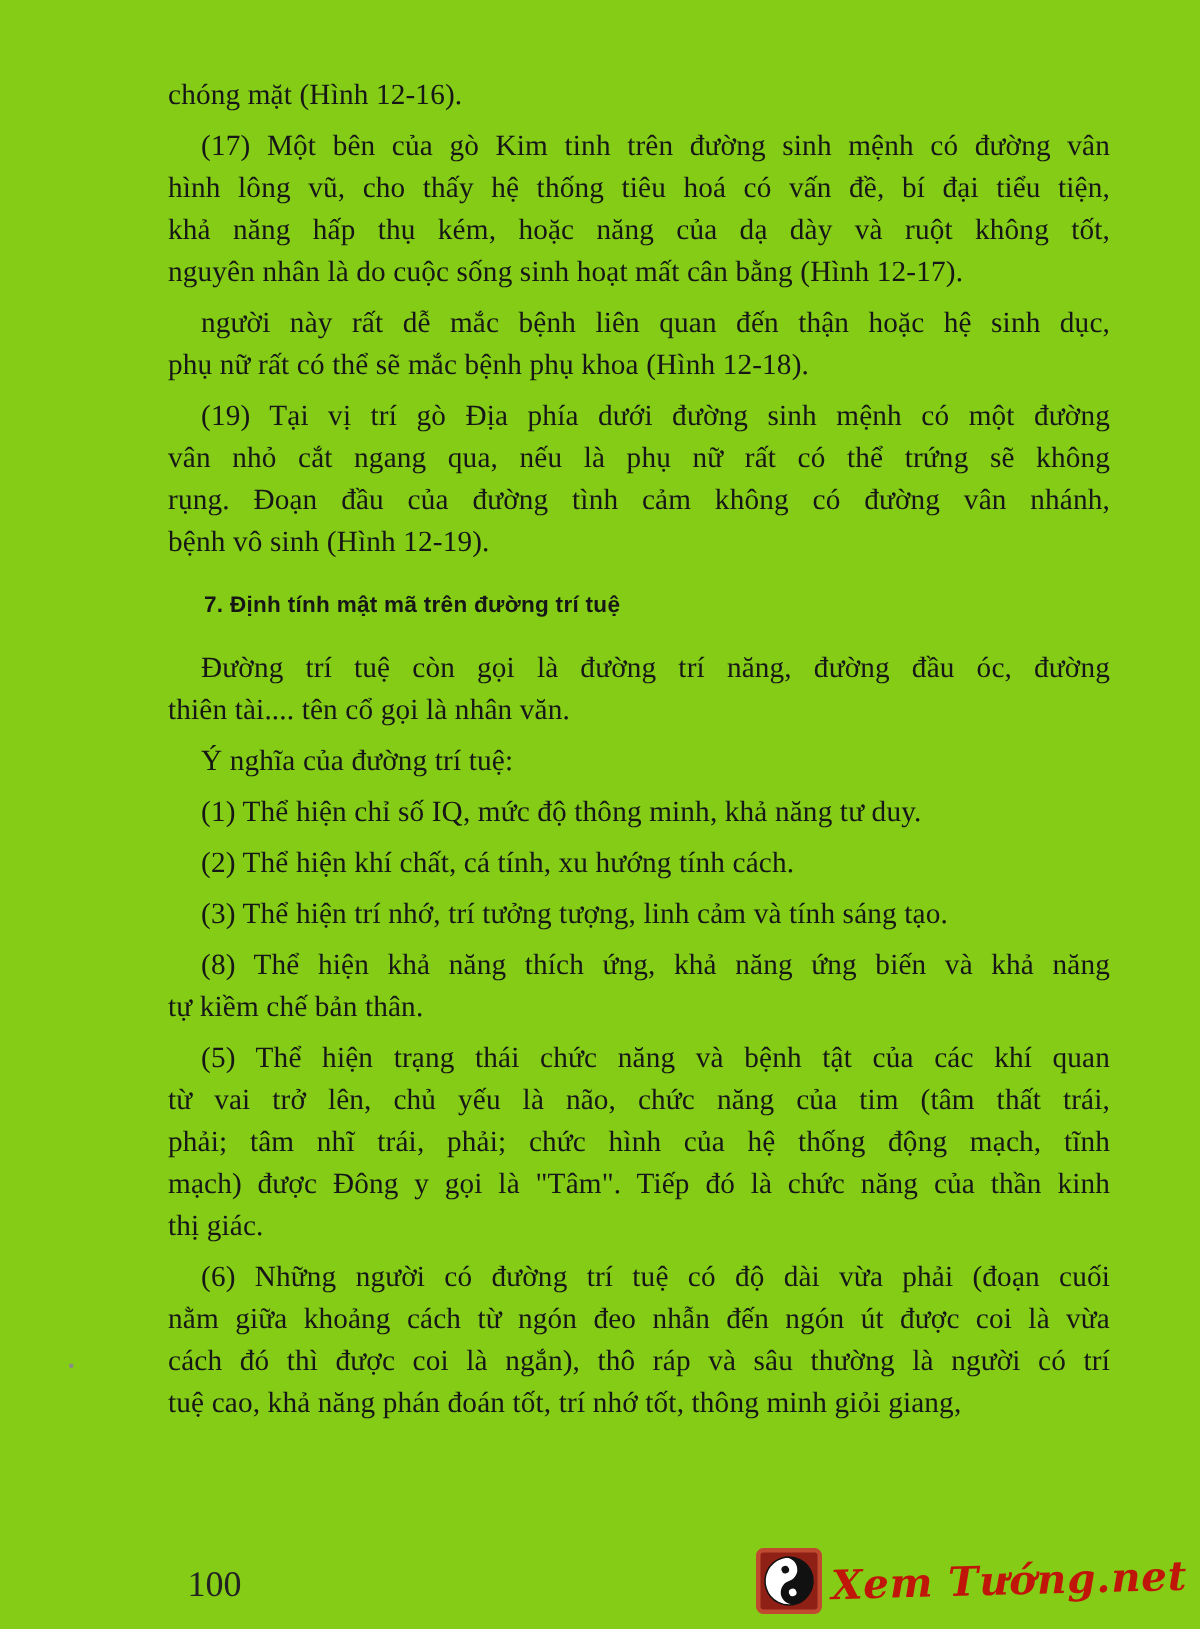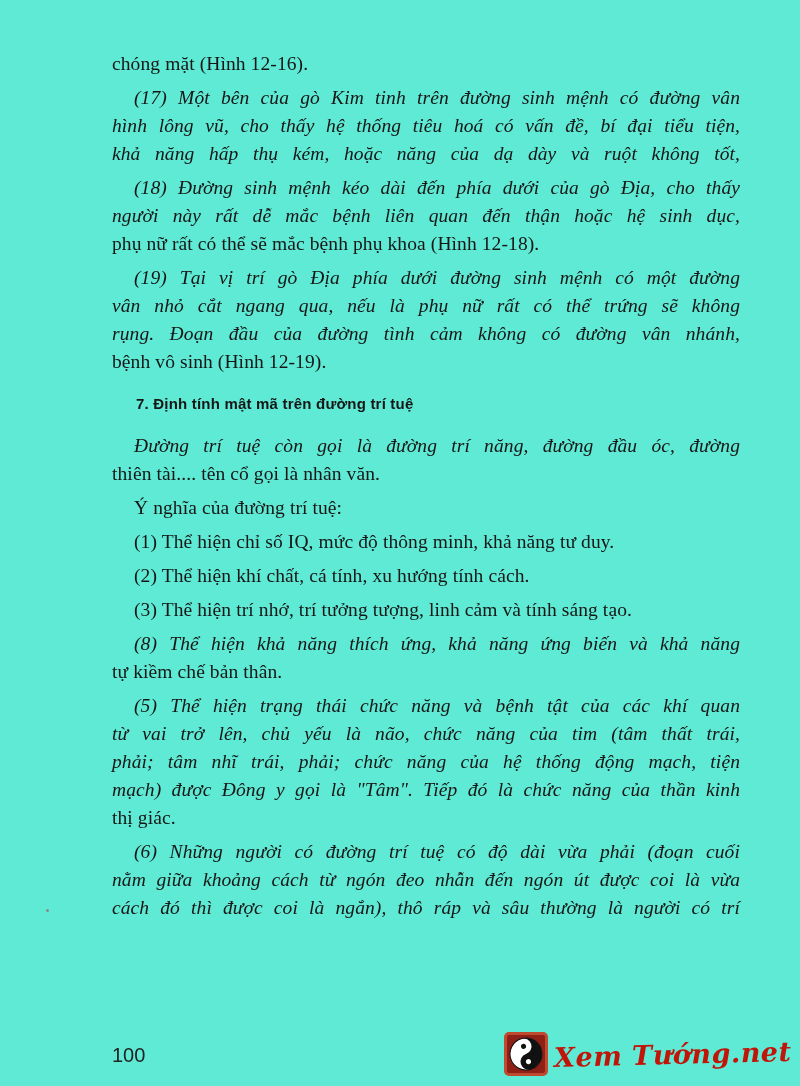--- a/index.html
+++ b/index.html
@@ -1,53 +1,53 @@
 <!DOCTYPE html>
 <html><head>
 <meta charset="utf-8">
 <style>
   html, body { margin: 0; padding: 0; }
   .page {
     position: relative;
     width: 800px;
     height: 1086px;
-    background: #5eead4;
+    background: #84cc16;
     overflow: hidden;
     font-family: "Liberation Serif", serif;
     color: #161616;
   }
   .text-block {
     position: absolute;
     left: 112px;
     top: 50px;
     width: 628px;
     font-size: 19.5px;
     line-height: 28px;
     letter-spacing: 0.1px;
   }
   .para { margin: 0 0 6px 0; }
   .para:last-child { margin-bottom: 0; }
   .line { text-align: left; white-space: normal; }
-  .line.j { text-align: justify; text-align-last: justify; font-style: italic; }
+  .line.j { text-align: justify; text-align-last: justify; }
   .para.indent .line:first-child { text-indent: 22px; }
   .para.heading {
     font-family: "Liberation Sans", sans-serif;
     font-weight: bold;
     font-size: 15px;
     line-height: 30px;
     margin: 13px 0 13px 0;
     padding-left: 24px;
     letter-spacing: 0.2px;
   }
   .page-number {
     position: absolute;
-    left: 112px;
+    left: 125px;
     top: 1044px;
-    font-family: Liberation Sans, sans-serif;
-    font-size: 20px;
+    font-family: Liberation Serif, serif;
+    font-size: 24px;
     color: #222;
   }
   .scan-speck {
     position: absolute;
     left: 46px;
     top: 909px;
     width: 3px;
     height: 3px;
     background: #8a8a8a;
     border-radius: 50%;
@@ -88,23 +88,23 @@
 <div class="page">
 
   <div class="text-block">
       <div class="para body">
         <div class="line">chóng mặt (Hình 12-16).</div>
       </div>
       <div class="para body indent">
         <div class="line j">(17) Một bên của gò Kim tinh trên đường sinh mệnh có đường vân</div>
         <div class="line j">hình lông vũ, cho thấy hệ thống tiêu hoá có vấn đề, bí đại tiểu tiện,</div>
         <div class="line j">khả năng hấp thụ kém, hoặc năng của dạ dày và ruột không tốt,</div>
+        <div class="line">nguyên nhân là do cuộc sống sinh hoạt mất cân bằng (Hình 12-17).</div>
       </div>
       <div class="para body indent">
-        <div class="line j">(18) Đường sinh mệnh kéo dài đến phía dưới của gò Địa, cho thấy</div>
         <div class="line j">người này rất dễ mắc bệnh liên quan đến thận hoặc hệ sinh dục,</div>
         <div class="line">phụ nữ rất có thể sẽ mắc bệnh phụ khoa (Hình 12-18).</div>
       </div>
       <div class="para body indent">
         <div class="line j">(19) Tại vị trí gò Địa phía dưới đường sinh mệnh có một đường</div>
         <div class="line j">vân nhỏ cắt ngang qua, nếu là phụ nữ rất có thể trứng sẽ không</div>
         <div class="line j">rụng. Đoạn đầu của đường tình cảm không có đường vân nhánh,</div>
         <div class="line">bệnh vô sinh (Hình 12-19).</div>
       </div>
       <div class="para heading">
@@ -126,28 +126,29 @@
       <div class="para body indent">
         <div class="line">(3) Thể hiện trí nhớ, trí tưởng tượng, linh cảm và tính sáng tạo.</div>
       </div>
       <div class="para body indent">
         <div class="line j">(8) Thể hiện khả năng thích ứng, khả năng ứng biến và khả năng</div>
         <div class="line">tự kiềm chế bản thân.</div>
       </div>
       <div class="para body indent">
         <div class="line j">(5) Thể hiện trạng thái chức năng và bệnh tật của các khí quan</div>
         <div class="line j">từ vai trở lên, chủ yếu là não, chức năng của tim (tâm thất trái,</div>
-        <div class="line j">phải; tâm nhĩ trái, phải; chức năng của hệ thống động mạch, tiện</div>
+        <div class="line j">phải; tâm nhĩ trái, phải; chức hình của hệ thống động mạch, tĩnh</div>
         <div class="line j">mạch) được Đông y gọi là "Tâm". Tiếp đó là chức năng của thần kinh</div>
         <div class="line">thị giác.</div>
       </div>
       <div class="para body indent">
         <div class="line j">(6) Những người có đường trí tuệ có độ dài vừa phải (đoạn cuối</div>
         <div class="line j">nằm giữa khoảng cách từ ngón đeo nhẫn đến ngón út được coi là vừa</div>
         <div class="line j">cách đó thì được coi là ngắn), thô ráp và sâu thường là người có trí</div>
+        <div class="line">tuệ cao, khả năng phán đoán tốt, trí nhớ tốt, thông minh giỏi giang,</div>
       </div>
     </div>
 
   <div class="scan-speck"></div>
 
   <div class="page-number">100</div>
 
   <div class="watermark">
     <span class="wm-logo">
       <svg width="34" height="34" viewBox="0 0 100 100" aria-hidden="true">

